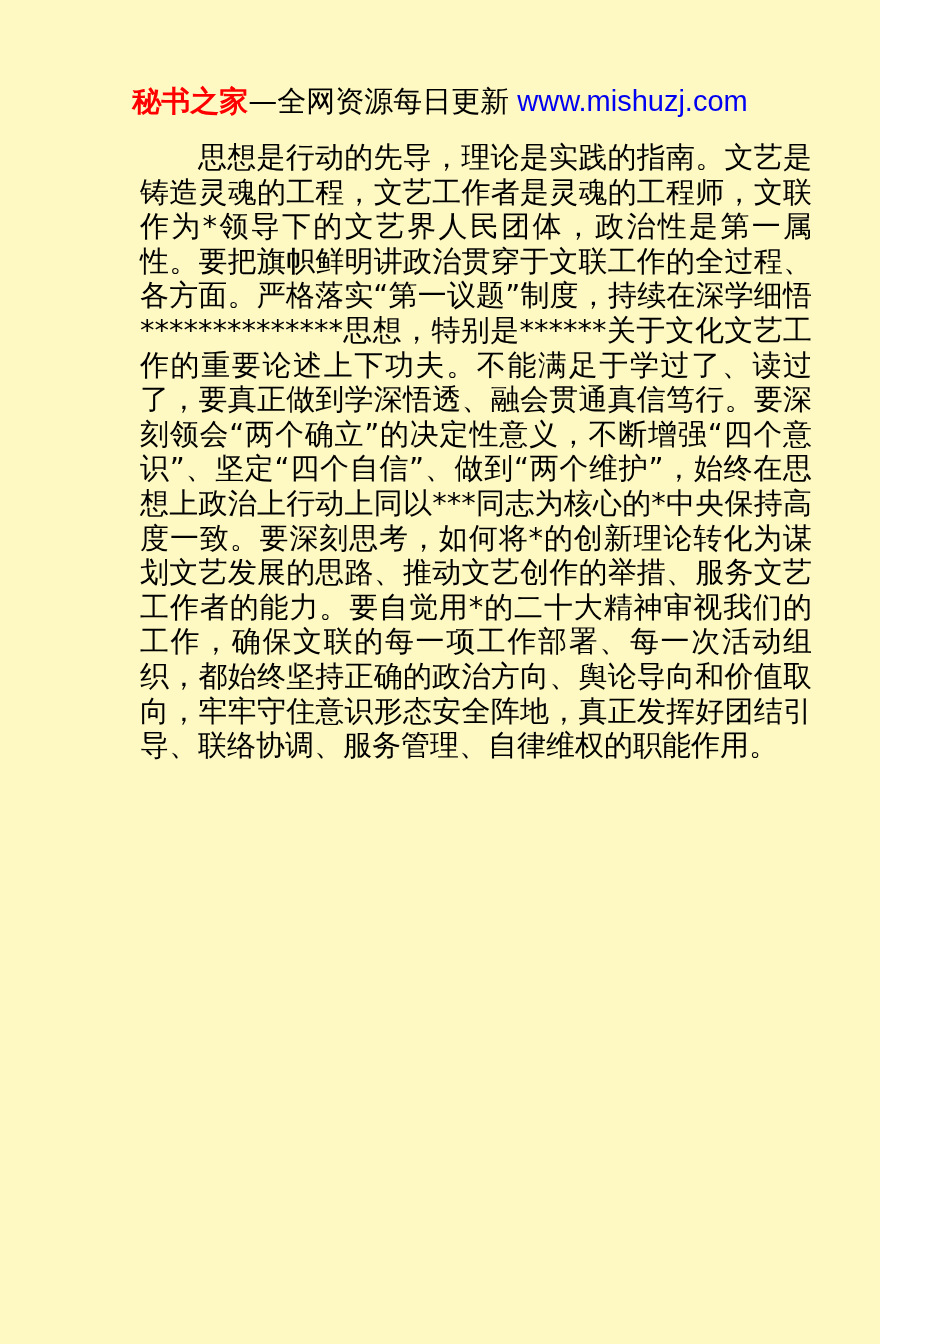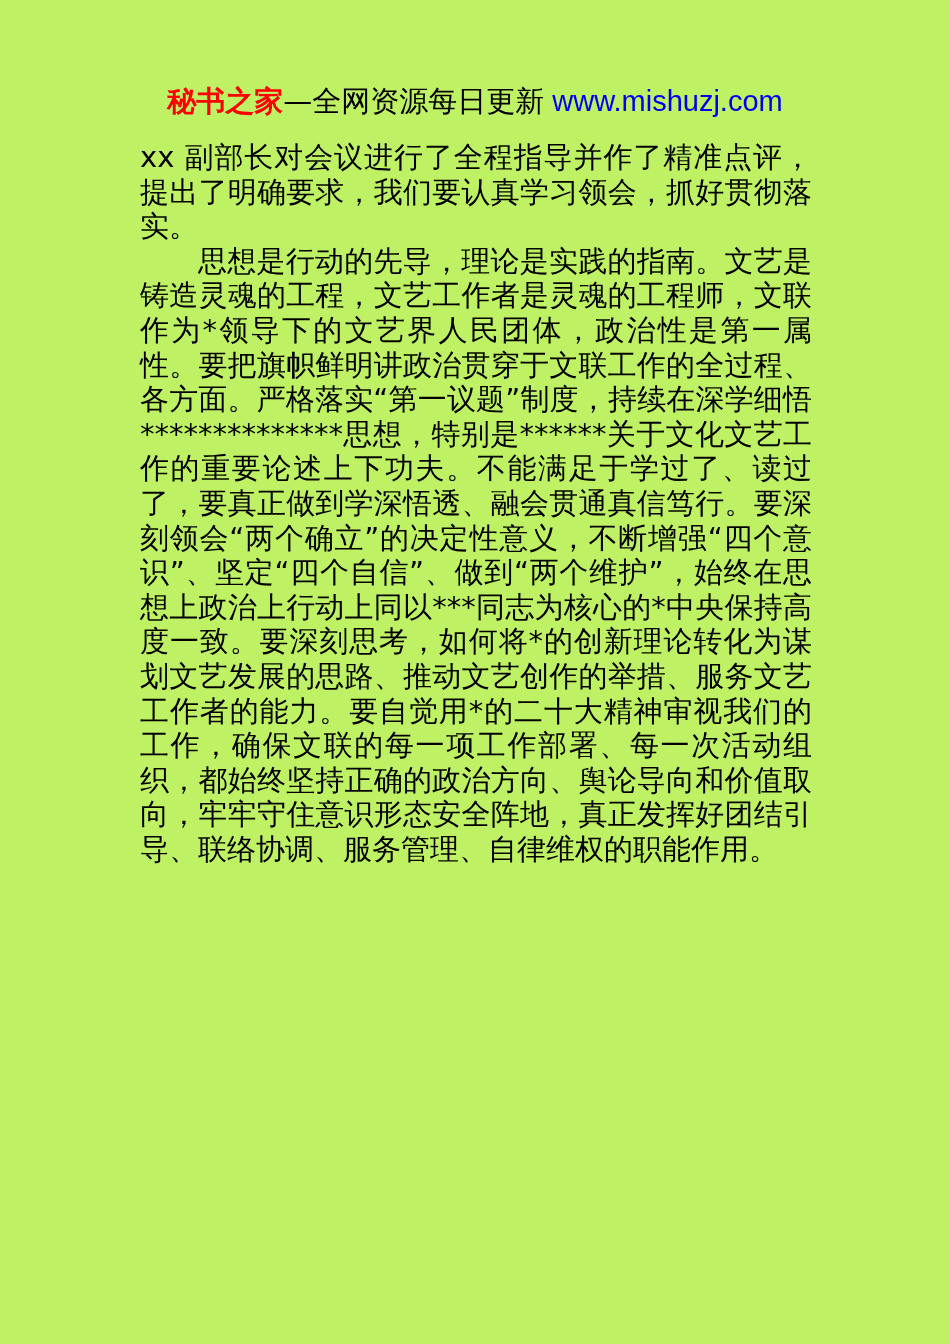--- a/index.html
+++ b/index.html
@@ -6,23 +6,23 @@
     margin: 0;
     padding: 0;
     background: #ffffff;
     width: 950px;
     height: 1344px;
     overflow: hidden;
     font-family: "DejaVu Sans", sans-serif;
   }
   .page {
     position: relative;
-    width: 950px;
+    width: 880px;
     height: 1344px;
-    background: #bef264;
+    background: #fef9c3;
   }
   .site-header {
     padding-top: 84px;
     text-align: center;
     font-size: 29px;
     line-height: 34px;
     white-space: nowrap;
   }
   .site-name {
     font-weight: bold;
@@ -57,16 +57,15 @@
 </style>
 </head>
 <body>
 
 <div class="page">
   <div class="site-header">
     <span class="site-name" style="color: rgb(254, 0, 0);">秘书之家</span><span class="site-tagline" style="color: rgb(0, 0, 0);">—全网资源每日更新</span><span class="site-url" style="color: rgb(0, 0, 240);">www.mishuzj.com</span>
   </div>
 
   <div class="doc-body" id="doc-body" style="color: rgb(0, 0, 0);">
-      <p class="">xx 副部长对会议进行了全程指导并作了精准点评，提出了明确要求，我们要认真学习领会，抓好贯彻落实。</p>
       <p class="indent">思想是行动的先导，理论是实践的指南。文艺是铸造灵魂的工程，文艺工作者是灵魂的工程师，文联作为*领导下的文艺界人民团体，政治性是第一属性。要把旗帜鲜明讲政治贯穿于文联工作的全过程、各方面。严格落实“第一议题”制度，持续在深学细悟**************思想，特别是******关于文化文艺工作的重要论述上下功夫。不能满足于学过了、读过了，要真正做到学深悟透、融会贯通真信笃行。要深刻领会“两个确立”的决定性意义，不断增强“四个意识”、坚定“四个自信”、做到“两个维护”，始终在思想上政治上行动上同以***同志为核心的*中央保持高度一致。要深刻思考，如何将*的创新理论转化为谋划文艺发展的思路、推动文艺创作的举措、服务文艺工作者的能力。要自觉用*的二十大精神审视我们的工作，确保文联的每一项工作部署、每一次活动组织，都始终坚持正确的政治方向、舆论导向和价值取向，牢牢守住意识形态安全阵地，真正发挥好团结引导、联络协调、服务管理、自律维权的职能作用。</p>
     </div>
 </div>
 
 </body></html>

